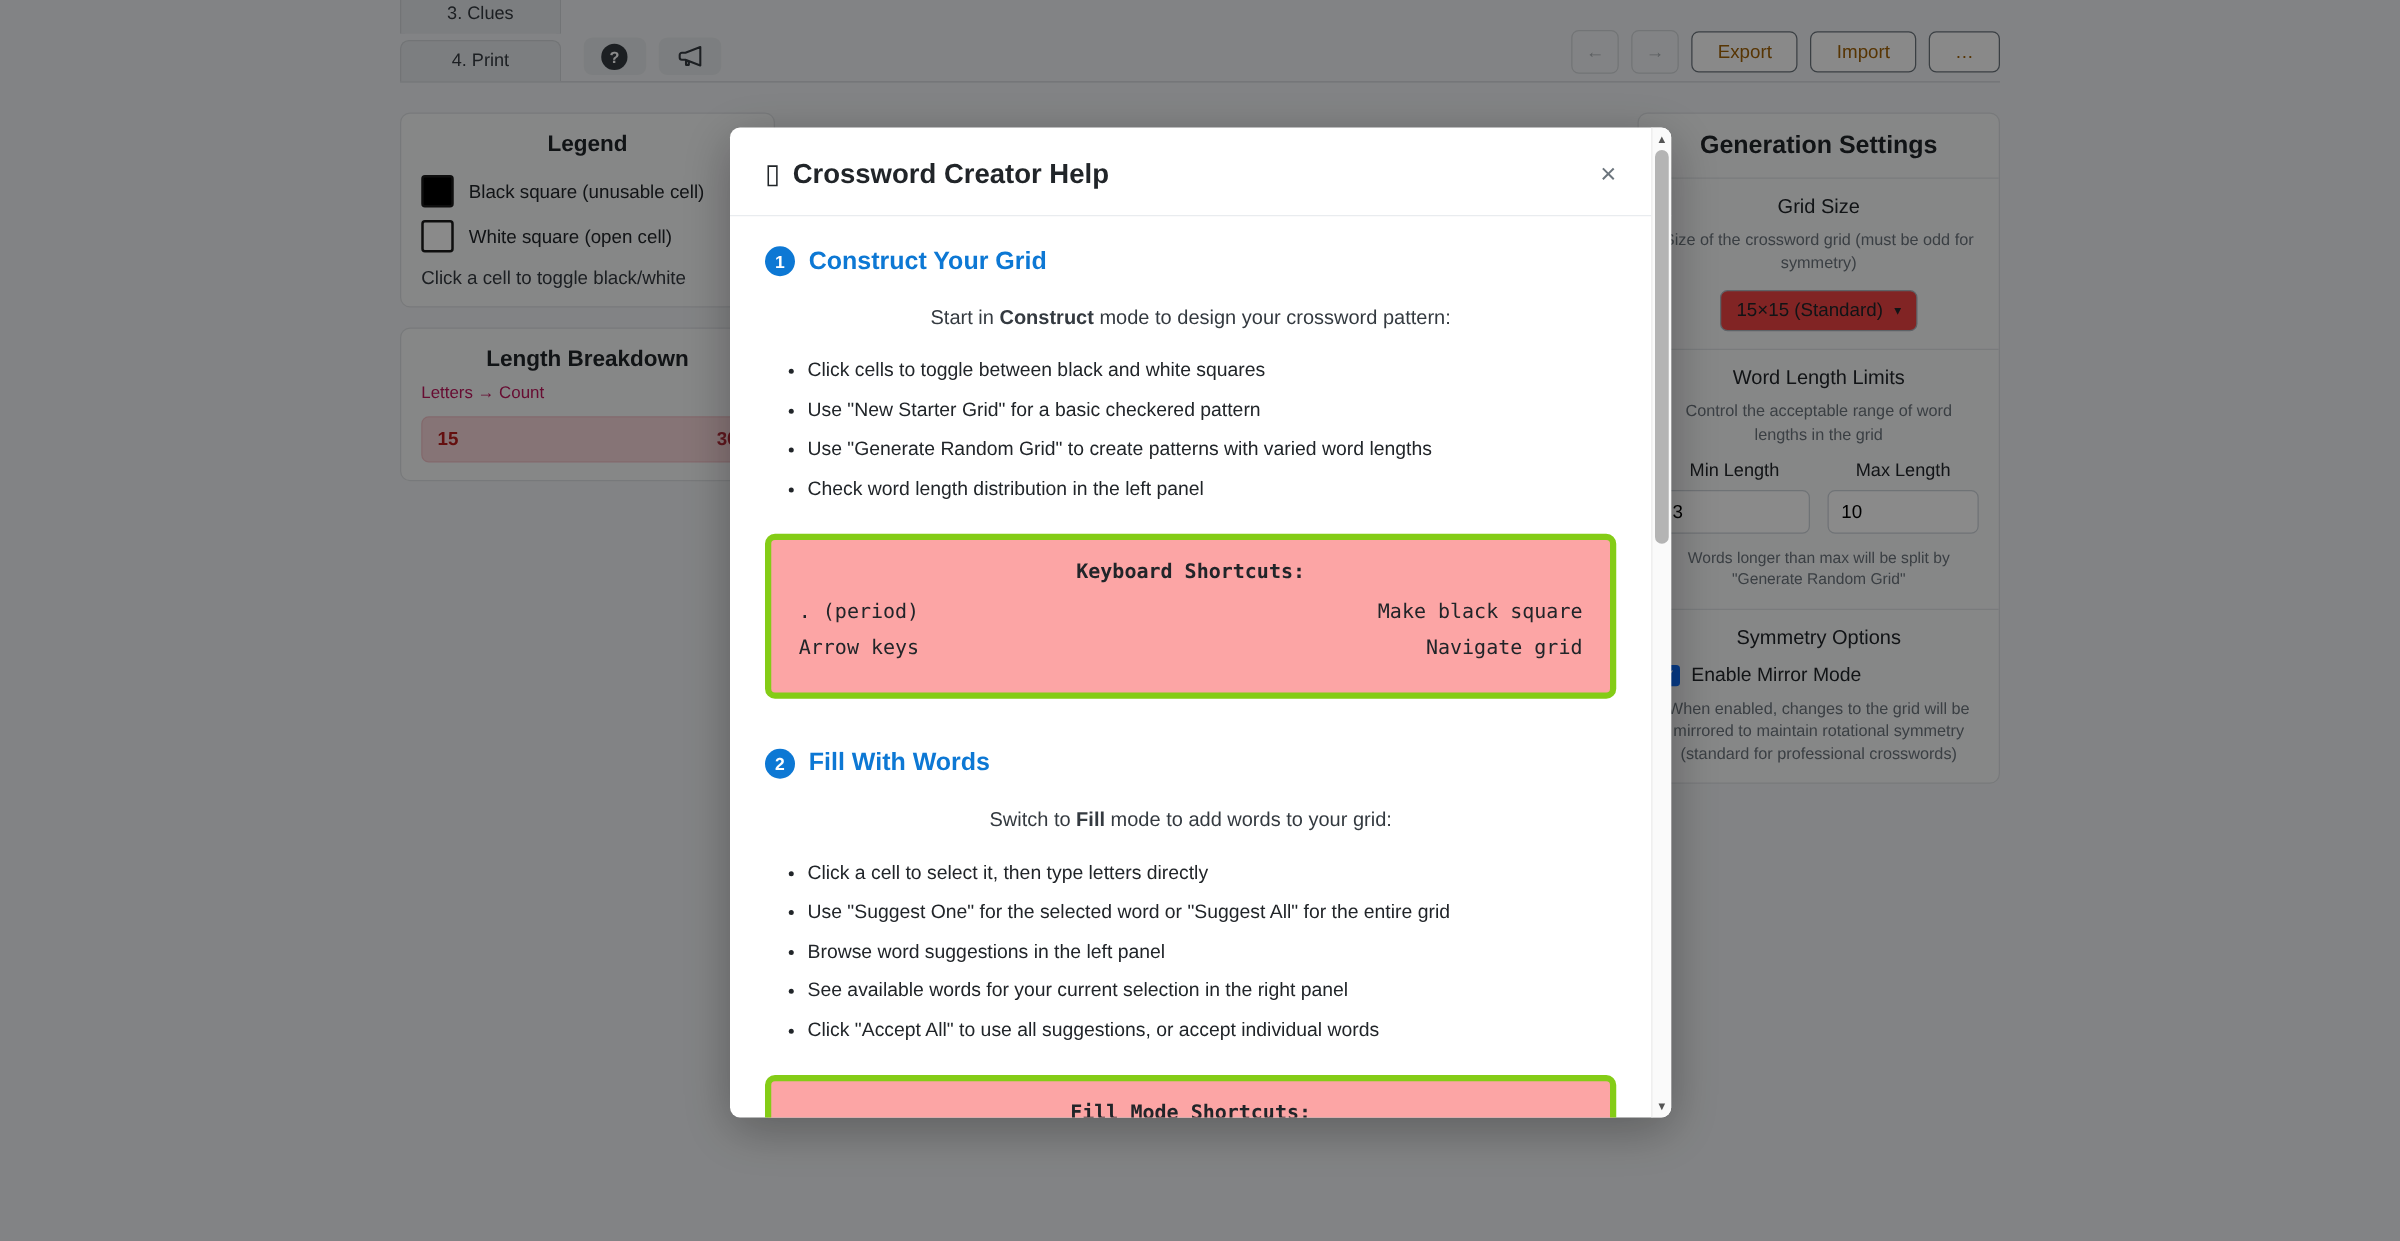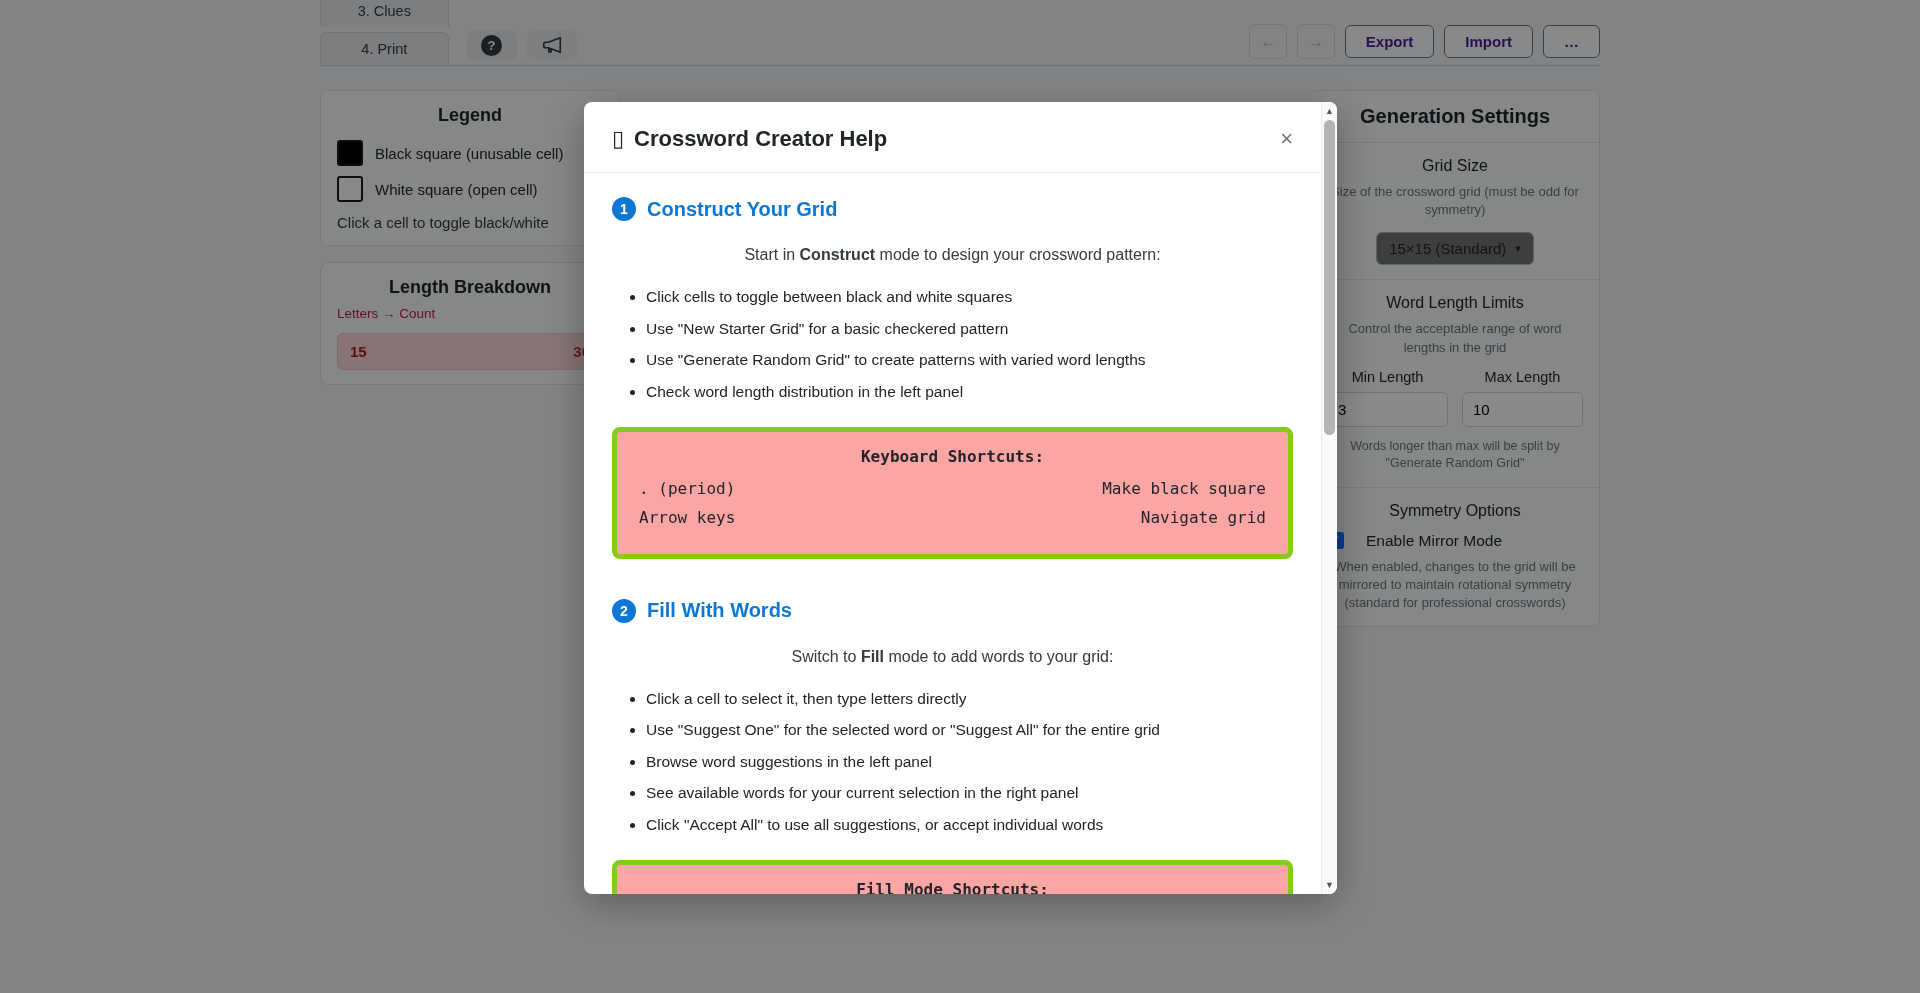--- a/index.html
+++ b/index.html
@@ -10,21 +10,21 @@
   .toolbar { margin:24px 320px 0; display:flex; align-items:flex-end; border-bottom:1px solid #cfd4d9; padding-bottom:0; height:42px; }
   .tabs { display:flex; gap:5px;flex-direction:column; }
   .tab { font-size:14.5px; padding:8px 21px; background:#e6e9ec; border:1px solid #d2d6da; border-bottom:none; border-radius:7px 7px 0 0; color:#343a40; cursor:pointer; }
   .tab.active { background:#0d78d4; border-color:#0d78d4; color:#fff; font-weight:bold; }
   .iconbtns { display:flex; gap:10px; margin-left:18px; margin-bottom:5px; }
   .iconbtn { background:#e6e9ec; border:none; border-radius:7px; width:50px; height:30px; display:flex; align-items:center; justify-content:center; cursor:pointer; }
   .qmark { width:21px; height:21px; border-radius:50%; background:#343a40; color:#fff; font-size:13px; font-weight:bold; display:flex; align-items:center; justify-content:center; }
   .spacer { flex:1; }
   .rightbtns { display:flex; gap:10px; align-items:center; margin-bottom:6px; }
   .navbtn { width:38px; height:35px; border:1px solid #b9bfc4; border-radius:6px; background:transparent; color:#6c757d; font-size:15px; opacity:.55; }
-  .actbtn { background:#fdfdfd; border:1px solid #6c757d; border-radius:6px; padding:7px 20px; font-size:15px; font-weight:bold; color:#4c1d95; cursor:pointer; font-family:"Liberation Sans",sans-serif; }
+  .actbtn { background:#fdfdfd; border:1px solid #6c757d; border-radius:6px; padding:7px 20px; font-size:15px; font-weight:normal; color:#a16207; cursor:pointer; font-family:"Liberation Sans",sans-serif; }
 
   
   .main { margin:24px 320px 0; display:flex; gap:16px; }
   .col-left { width:300px; }
   .col-mid { flex:1; }
   .col-right { width:290px; }
   .card { background:#f8f9fa; border:1px solid #dde0e3; border-radius:8px; padding:14px 16px; margin-bottom:16px; }
   .card-title { font-size:18px; font-weight:bold; text-align:center; margin-bottom:14px; }
   .legend-row { display:flex; align-items:center; gap:12px; margin-bottom:10px; }
   .swatch { width:26px; height:26px; border:2px solid #1a1a1a; border-radius:3px; flex:0 0 auto; }
@@ -36,28 +36,28 @@
   .lb-row { background:#f8d7da; border:1px solid #f1c2c7; border-radius:6px; padding:9px 12px; display:flex; justify-content:space-between; align-items:center; }
   .lb-letters { font-weight:bold; font-size:15px; color:#b91c1c; }
   .lb-count { font-weight:bold; font-size:15px; color:#b02a37; }
 
   
   .gs-title { font-size:20px; font-weight:bold; text-align:center; margin-bottom:12px; }
   .hr { border:0; border-top:1px solid #dfe3e6; margin:14px -16px; }
   .gs-label { font-size:16px; text-align:center; margin-bottom:8px; color:#212529; }
   .gs-desc { font-size:13px; color:#6c757d; text-align:center; line-height:1.4; }
   .select-wrap { display:flex; justify-content:center; margin-top:13px; }
-  .select { background:#737373; border:1px solid #adb5bd; border-radius:6px; padding:7px 12px; font-size:15px; display:flex; align-items:center; gap:9px; cursor:pointer; }
+  .select { background:#ef4444; border:1px solid #adb5bd; border-radius:6px; padding:7px 12px; font-size:15px; display:flex; align-items:center; gap:9px; cursor:pointer; }
   .select .chev { font-size:11px; color:#212529; }
   .wl-cols { display:flex; gap:14px; margin-top:12px;justify-content:flex-end; }
   .wl-col { flex:1; }
   .wl-label { font-size:14.5px; text-align:center; margin-bottom:7px; }
   .input { width:100%; background:#fff; border:1px solid #ced4da; border-radius:6px; padding:8px 10px; font-size:15px; font-family:"Liberation Sans",sans-serif; }
   .wl-note { font-size:12.5px; color:#6c757d; text-align:center; margin-top:11px; line-height:1.4; }
-  .sym-row { display:flex; align-items:flex-start; gap:22px; margin:12px 0 8px; }
+  .sym-row { display:flex; align-items:flex-start; gap:9px; margin:12px 0 8px; }
   .checkbox { width:17px; height:17px; border-radius:3px; background:#0d6efd; color:#fff; font-size:12px; display:flex; align-items:center; justify-content:center; flex:0 0 auto; cursor:pointer; }
   .sym-label { font-size:15.5px; color:#212529; }
 
   
   .overlay { position:fixed; inset:0; background:rgba(0,0,0,0.46); z-index:10; }
   .modal { position:fixed; left:calc(50% - 376px); top:102px; width:753px; height:792px; background:#fff; border-radius:8px; box-shadow:0 10px 40px rgba(0,0,0,.3); z-index:20; overflow:hidden; }
   .modal-header { display:flex; align-items:center; justify-content:space-between; padding:24px 44px 20px 28px; border-bottom:1px solid #e9ecef; }
   .modal-title { font-size:22px; font-weight:bold; display:flex; align-items:center; gap:10px; }
   .tofu { font-weight:normal; font-size:22px; }
   .close-btn { background:none; border:none; font-size:22px; color:#6c757d; cursor:pointer; line-height:1; }

